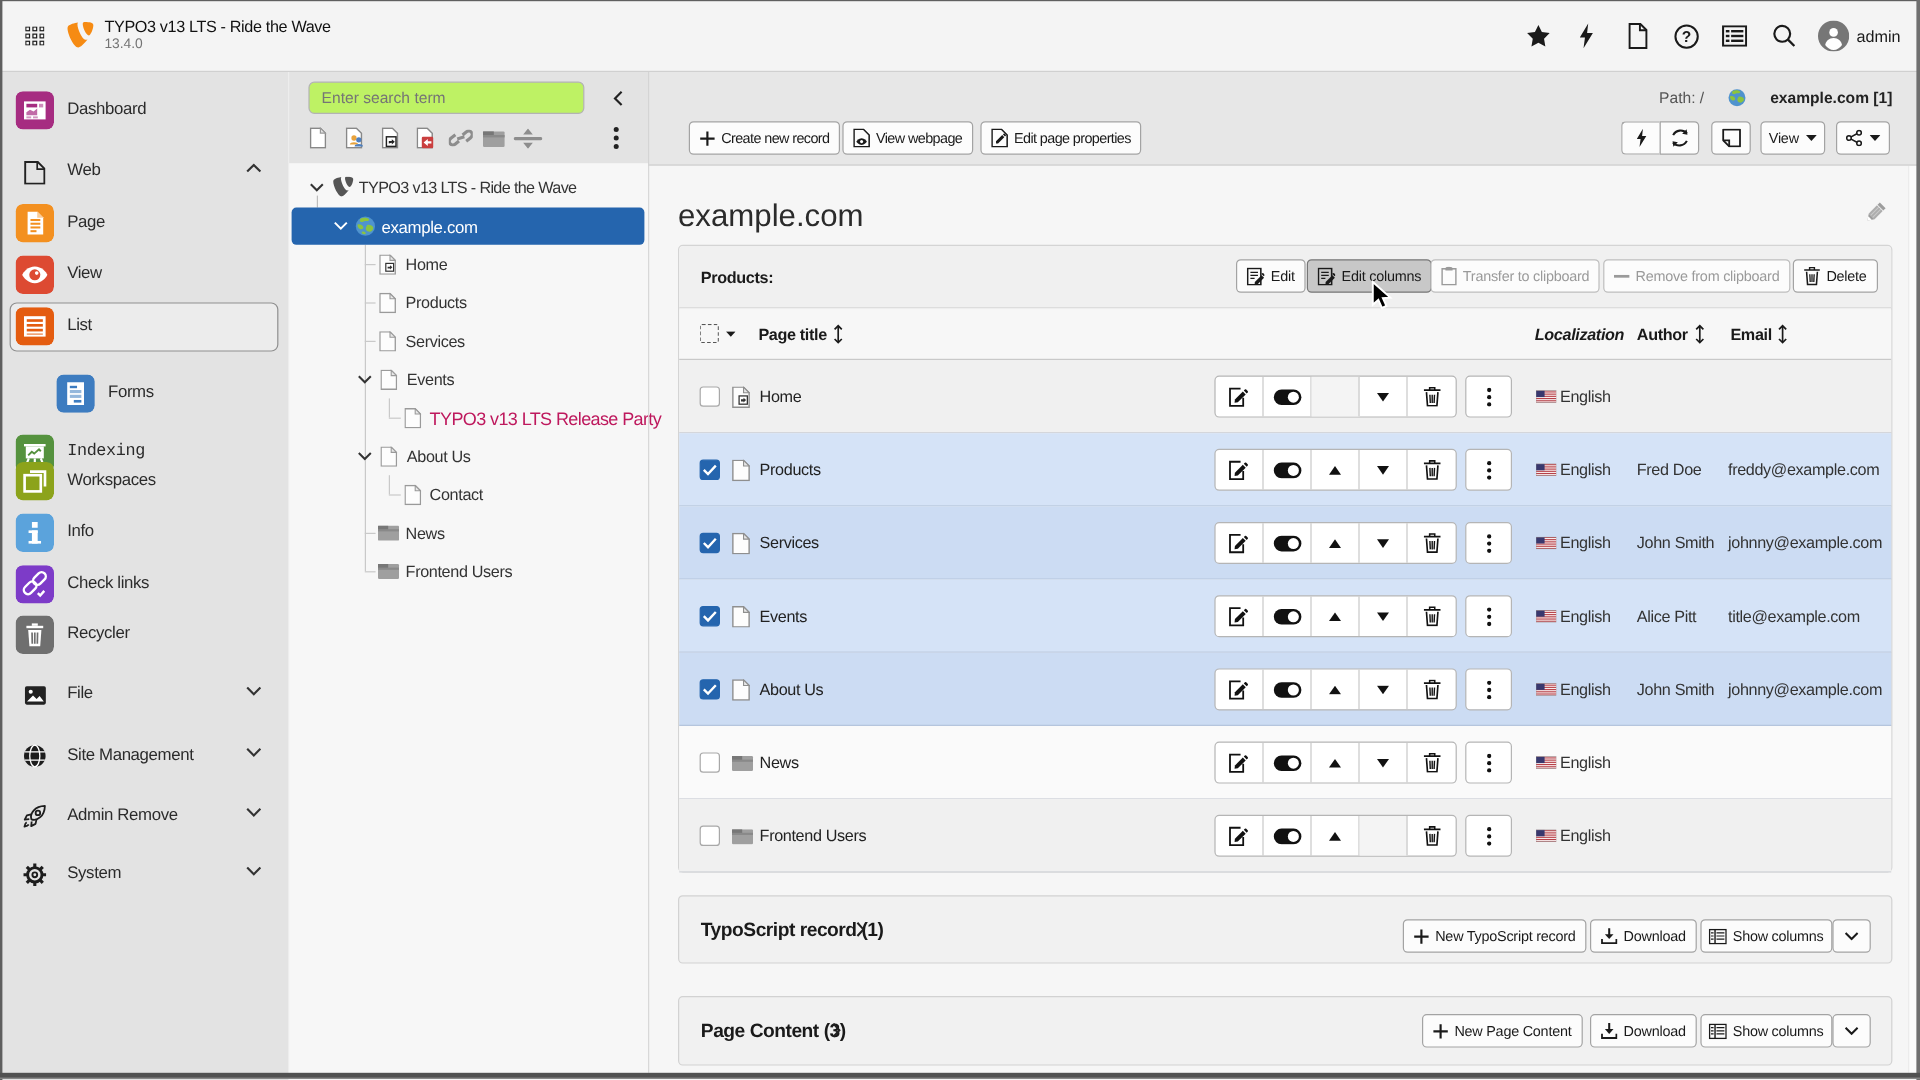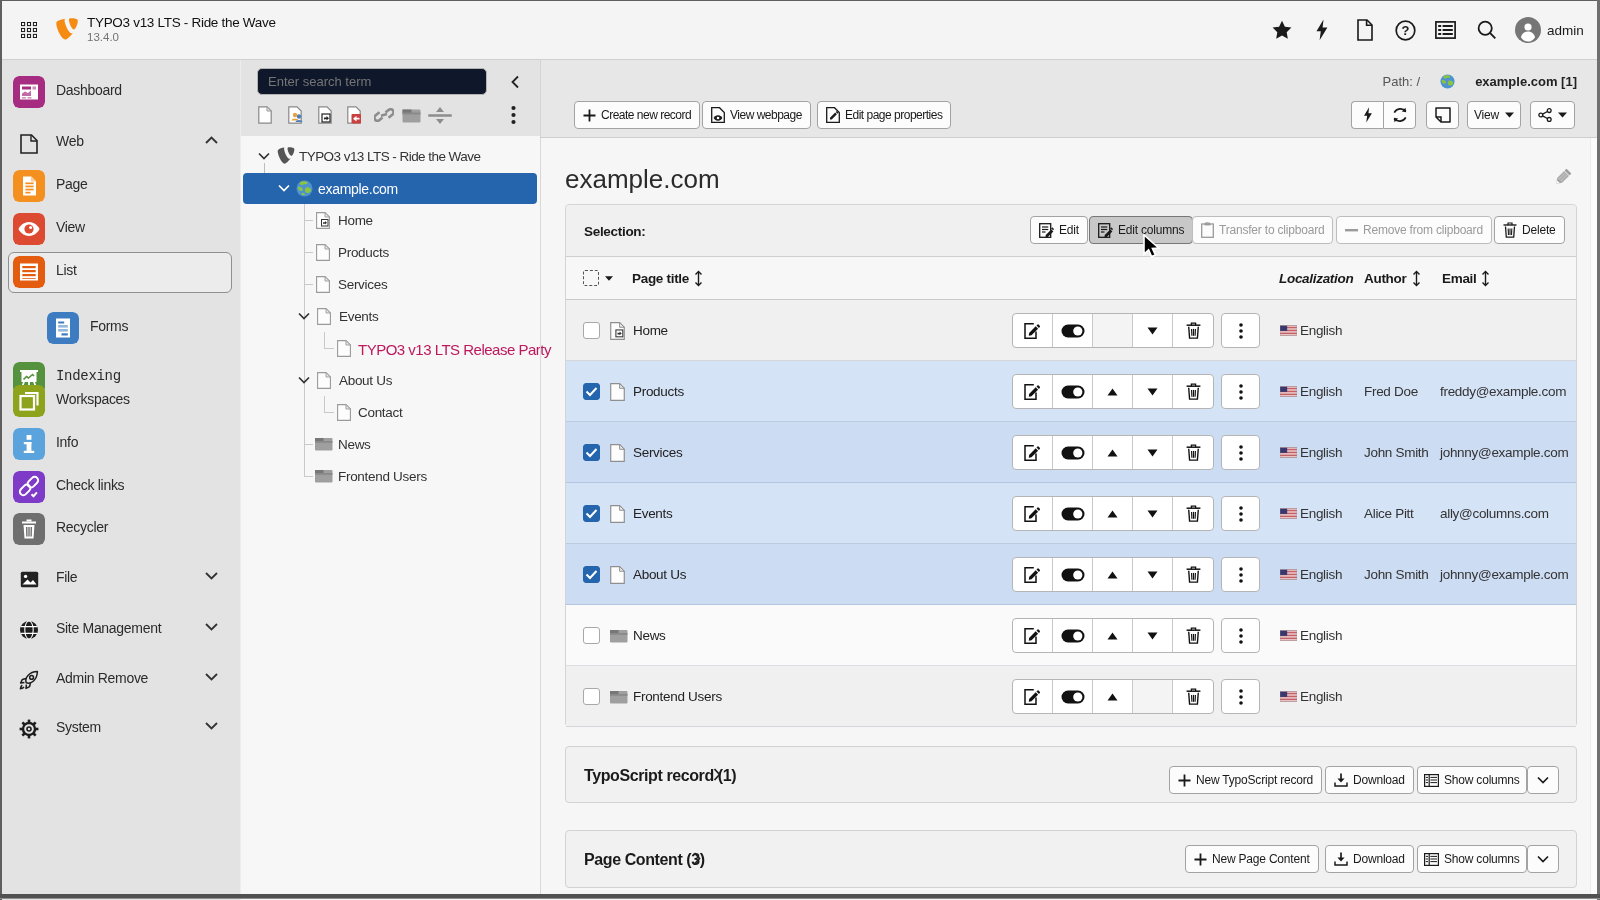--- a/index.html
+++ b/index.html
@@ -24,21 +24,21 @@
 .mod { position:absolute; left:0; width:240px; height:43px; }
 .mod .micon { position:absolute; left:13px; top:5px; width:32px; height:32px; border-radius:6px; }
 .mod .mlabel { position:absolute; left:56px; top:11px; font-size:14px; letter-spacing:-0.3px; color:#2b2b2b; }
 .sect .mlabel { left:56px; }
 .chev { position:absolute; right:22px; top:14px; }
 #list-active { left:8px; top:252px; width:224px; height:41px; background:#ececec; border:1px solid #8f8f8f; border-radius:6px; }
 
 
 #treepanel { left:240px; top:60px; width:300px; height:840px; background:#f7f7f7; border-left:1px solid #ededed; }
 #treehead { left:240px; top:60px; width:300px; height:76px; background:#e3e3e3; border-left:1px solid #ededed; }
-#treesearch { left:257px; top:68px; width:230px; height:27px; background:#0f172a; border:1px solid #b3b3b3; border-radius:5px; font-size:13px; color:#757575; line-height:25px; padding-left:10px; }
+#treesearch { left:257px; top:68px; width:230px; height:27px; background:#bef264; border:1px solid #b3b3b3; border-radius:5px; font-size:13px; color:#757575; line-height:25px; padding-left:10px; }
 #tree-sel { left:243px; top:173px; width:294px; height:31px; background:#2565ae; border-radius:4px; }
 
 
 #docheader { left:540px; top:60px; width:1060px; height:78px; background:#e7e7e7; border-bottom:1px solid #cdcdcd; border-left:1px solid #d4d4d4; }
 #path { top:74px; right:23px; font-size:13px; color:#555; }
 #path b { color:#222; }
 
 
 .btn { position:absolute; height:28px; background:#fcfcfc; border:1px solid #a3a3a3; border-radius:4px; font-size:12px; letter-spacing:-0.2px; color:#1a1a1a; display:inline-flex; align-items:center; justify-content:center; gap:5px; padding:0 8px; white-space:nowrap; }
 .btn.pressed { background:#c8c8c8; border-color:#777; }
@@ -557,21 +557,21 @@
  <g transform="rotate(45 10 11)">
       <rect x="6.6" y="4.6" width="6.8" height="9.6" fill="#adadad"></rect>
       <rect x="6.6" y="1.2" width="6.8" height="2.7" fill="#9d9d9d"></rect>
       <path d="M6.6 14.2 L10 19.2 L13.4 14.2 Z" fill="#9d9d9d"></path>
       <path d="M8.8 4.6 L8.8 14.2 M11.2 4.6 L11.2 14.2" stroke="#c9c9c9" stroke-width="0.9" fill="none"></path>
       <path d="M8 16.2 L10 19.2 L12 16.2 Z" fill="#fff"></path>
     </g>
 </svg>
 <div class="abs" id="card"></div>
 <div class="abs" id="selrow">
-    <span class="sel-label">Selection:</span>
+    <span class="sel-label">Products:</span>
   </div>
 
 <div class="btn" style="left:1030px;top:216px;">
  <svg width="15" height="15" viewBox="0 0 15 15">
       <rect x="0.7" y="0.7" width="11" height="13.6" fill="none" stroke="#1a1a1a" stroke-width="1.3"></rect>
       <g stroke="#1a1a1a" stroke-width="1.2">
         <line x1="3" y1="4" x2="9.3" y2="4"></line>
         <line x1="3" y1="6.5" x2="9.3" y2="6.5"></line>
         <line x1="3" y1="9" x2="6.5" y2="9"></line>
       </g>
@@ -938,21 +938,21 @@
         <rect y="5.1" width="19" height="0.85"></rect>
         <rect y="6.8" width="19" height="0.85"></rect>
         <rect y="8.5" width="19" height="0.85"></rect>
         <rect y="10.2" width="19" height="0.8"></rect>
       </g>
       <rect width="8" height="5.95" fill="#39386e"></rect>
       <rect width="19" height="11" fill="none" stroke="#999" stroke-width="0.5"></rect>
     </svg>
  <div class="loc">English</div>
  <div class="author">Alice Pitt</div>
- <div class="email">ally@columns.com</div>
+ <div class="email">title@example.com</div>
 </div>
 
 <div class="row" style="top:544px;background:#ccdcf3;">
  <div class="cb on" style="left:17px;top:22px;">
       <svg width="15" height="15" viewBox="0 0 15 15">
         <path fill="none" stroke="#fff" stroke-width="2" d="M2.5 7.5 L6 11 L12.5 4"></path>
       </svg>
     </div>
  <svg class="abs" style="left:44px;top:22px;" width="15" height="18" viewBox="0 0 14 17">
       <path fill="#fdfdfd" stroke="#8f8f8f" stroke-width="1.1" d="M0.6 0.6 L9 0.6 L13.4 5 L13.4 16.4 L0.6 16.4 Z"></path>

